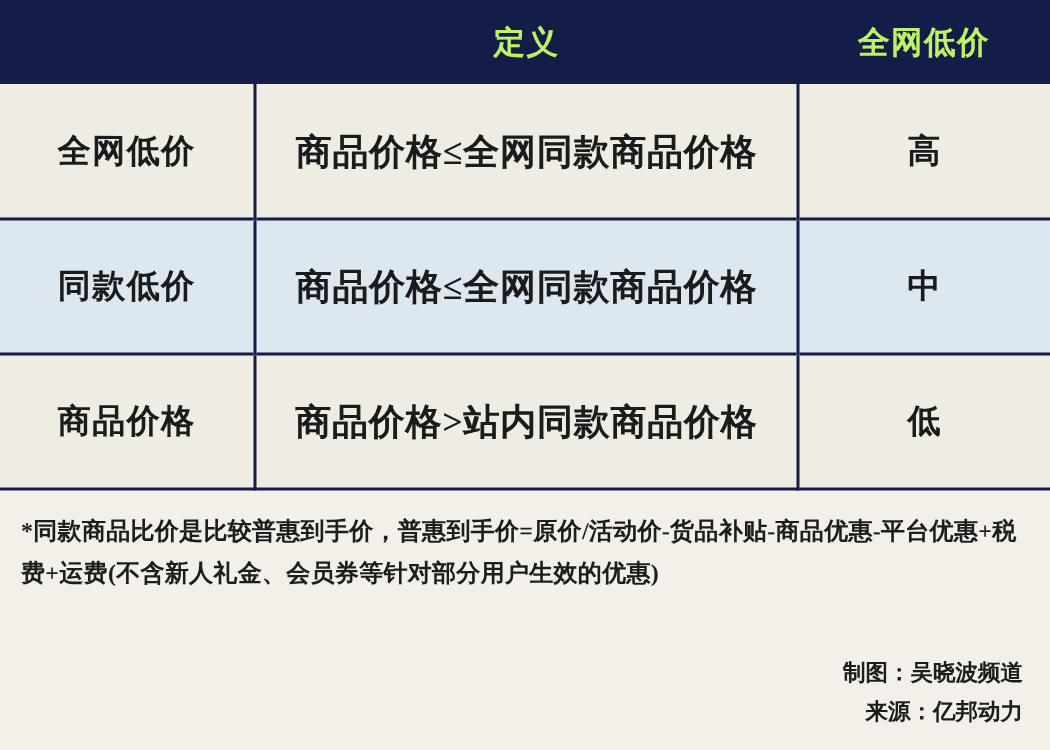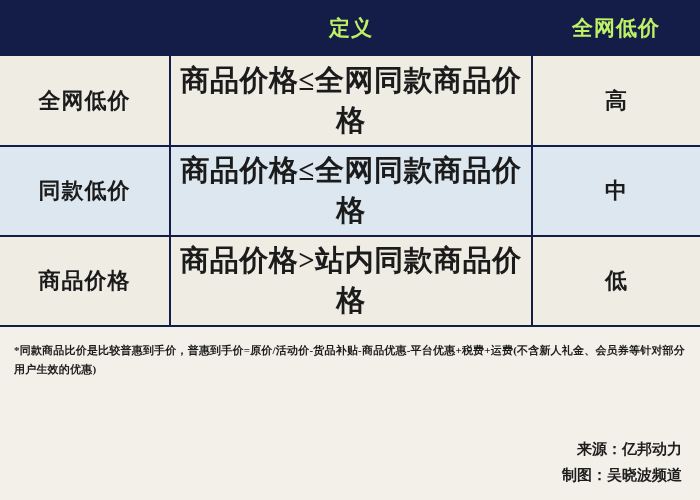--- a/index.html
+++ b/index.html
@@ -55,21 +55,21 @@
   }
   tbody tr.row-odd td { background: #efece4; }
   tbody tr.row-even td { background: #dde7f0; }
 
   td.cell-term {
     font-size: 22px;
     letter-spacing: 1px;
     border-right: 2px solid #141c48;
   }
   td.cell-def {
-    font-size: 29px;
+    font-size: 24px;
     letter-spacing: 0.5px;
     border-right: 2px solid #141c48;
   }
   td.cell-grade {
     font-size: 22px;
     letter-spacing: 1px;
   }
   tbody tr.row-odd + tr td,
   tbody tr.row-even + tr td {
     border-top: 2px solid #141c48;
@@ -77,21 +77,21 @@
   }
   tbody tr:first-child td {
     border-top: 0;
   }
   tbody tr:last-child td {
     border-bottom: 2px solid #141c48;
   }
 
   .footnote {
     margin: 14px 14px 0 14px;
-    font-size: 11px;
+    font-size: 16px;
     line-height: 1.75;
     color: #1d1d1d;
     font-weight: bold;
     text-align: left;
     letter-spacing: 0.2px;
   }
   .credits {
     position: absolute;
     right: 18px;
     bottom: 12px;
@@ -136,17 +136,17 @@
         <td class="cell-term">商品价格</td>
         <td class="cell-def">商品价格&gt;站内同款商品价格</td>
         <td class="cell-grade">低</td>
       </tr>
     </tbody>
   </table>
 
   <div class="footnote">*同款商品比价是比较普惠到手价，普惠到手价=原价/活动价-货品补贴-商品优惠-平台优惠+税费+运费(不含新人礼金、会员券等针对部分用户生效的优惠)</div>
 
   <div class="credits">
+    <div>制图：吴晓波频道</div>
     <div>来源：亿邦动力</div>
-    <div>制图：吴晓波频道</div>
   </div>
 
 </div>
 
 </body></html>

